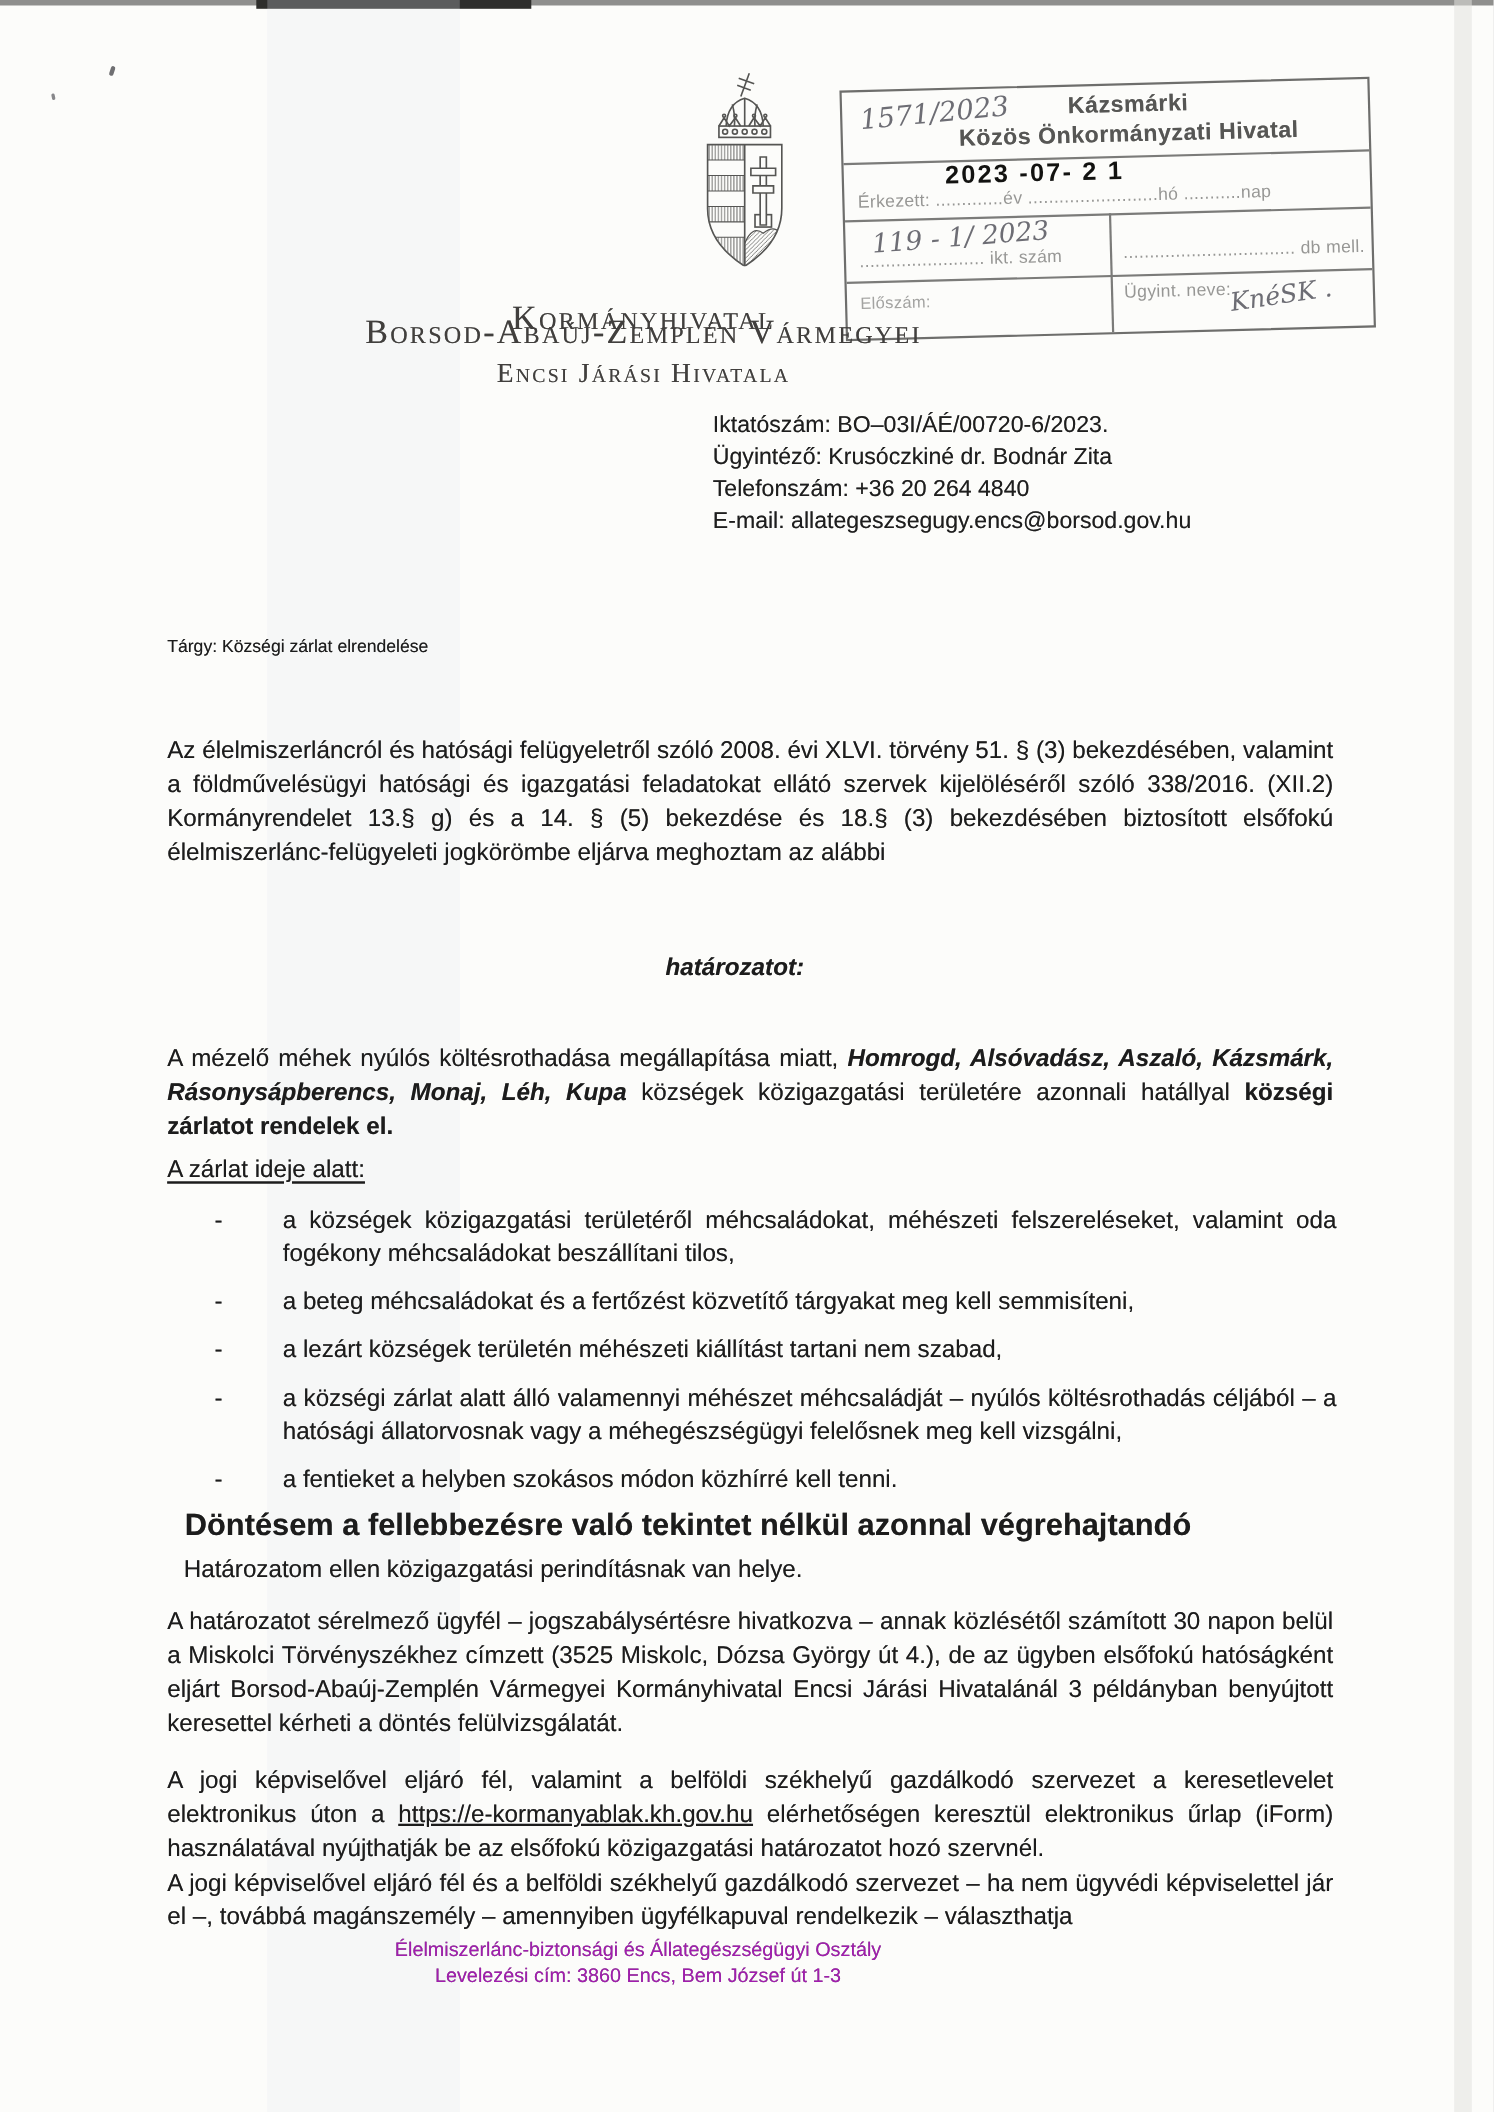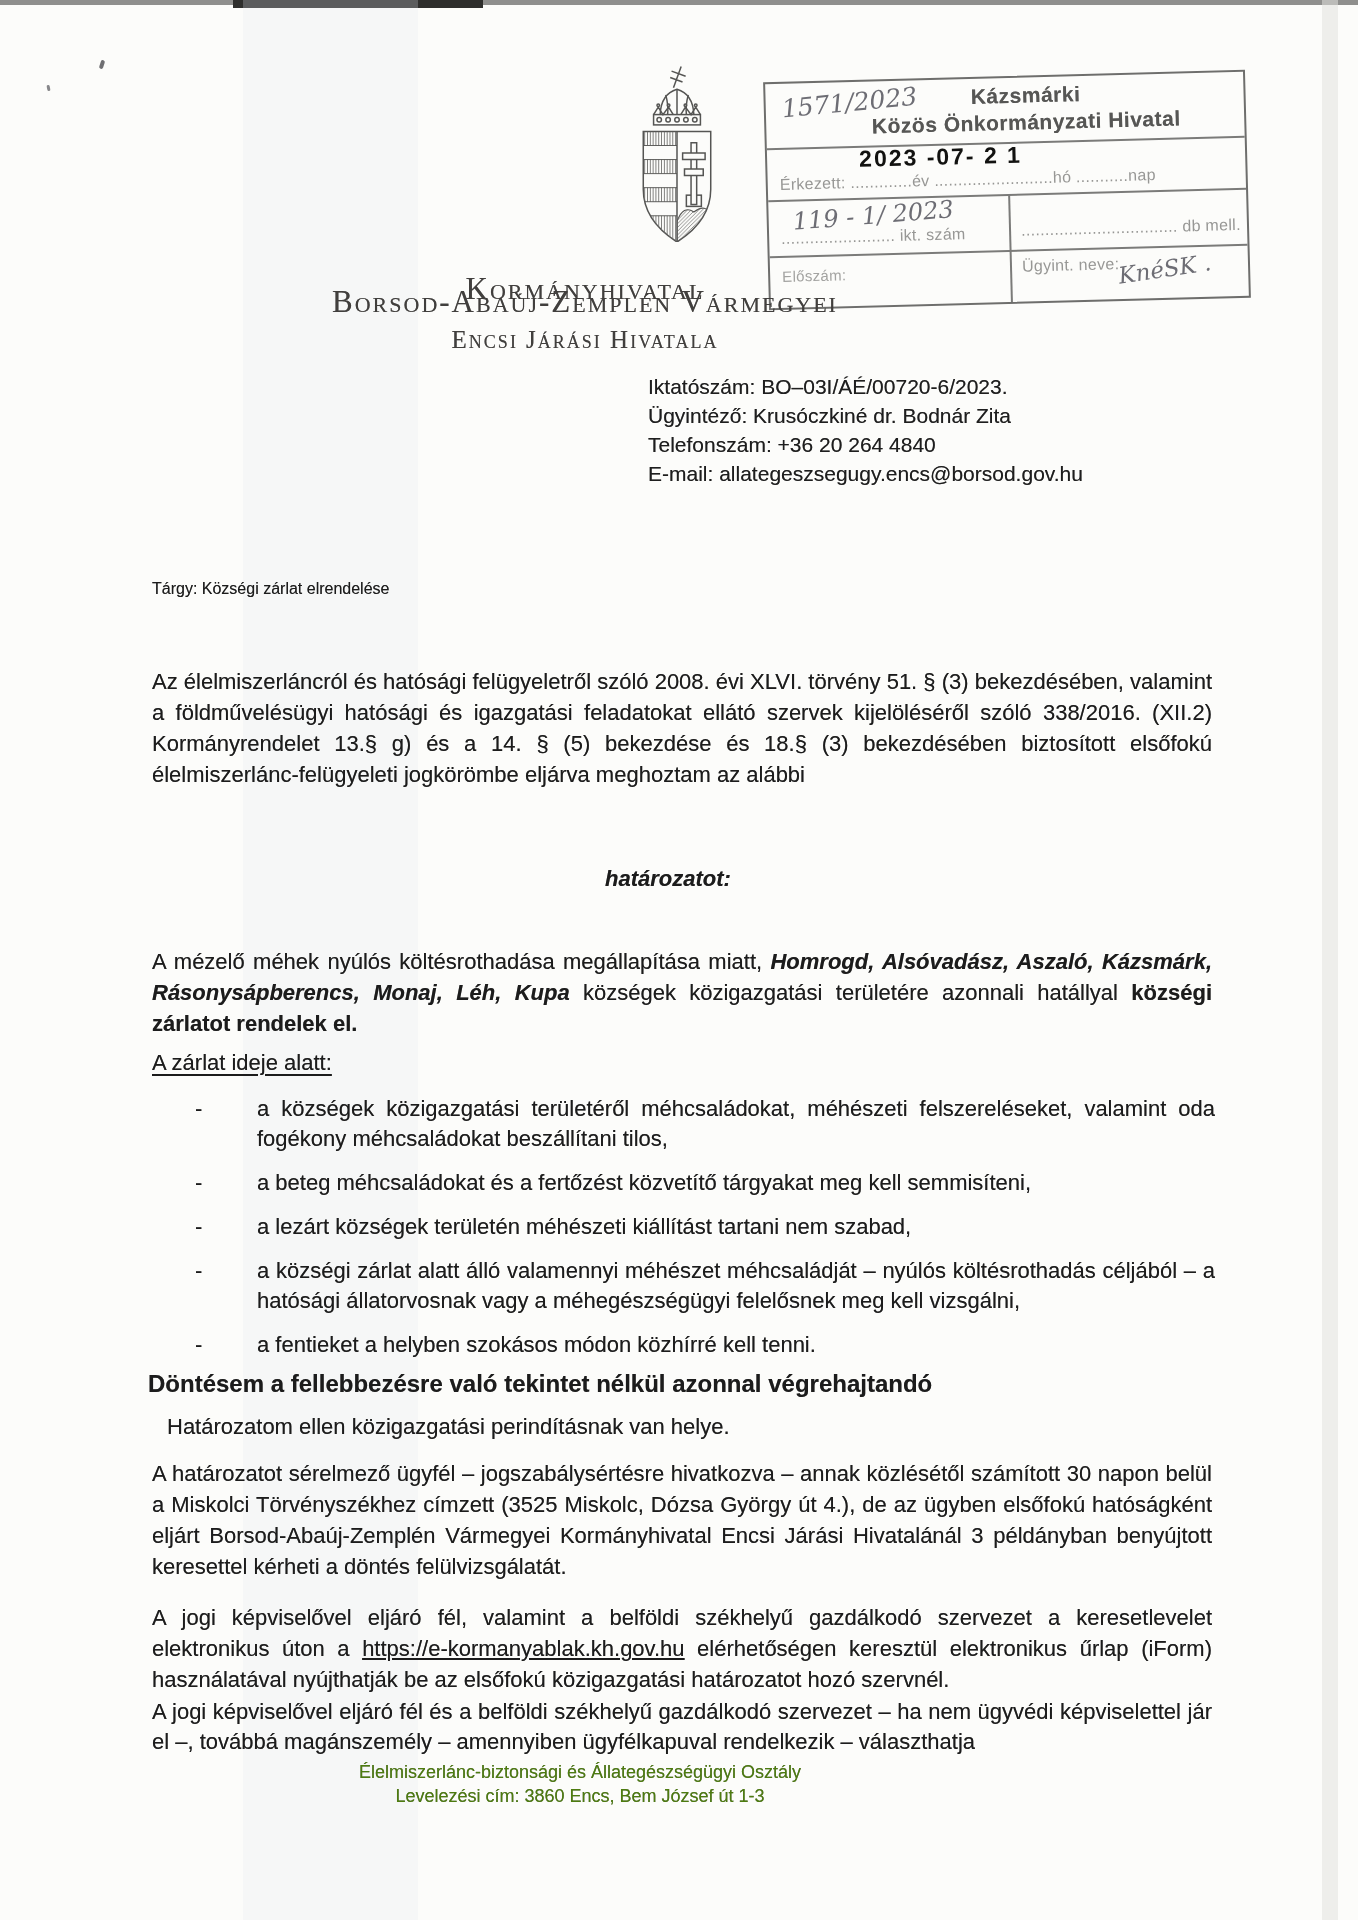--- a/index.html
+++ b/index.html
@@ -54,29 +54,29 @@
   .p1{top:666px;}
   .decision{left:152px;width:1032px;top:866px;text-align:center;font-weight:700;font-style:italic;font-size:22px;}
   .p2{top:946px;}
   .bi{font-weight:700;font-style:italic;}
   .b{font-weight:700;}
   .rhead{left:152px;top:1050px;font-size:22px;text-decoration:underline;text-underline-offset:4px;}
   .bullets{left:152px;top:1094px;width:1063px;}
   .bullet{display:flex;font-size:22px;line-height:30px;margin-bottom:14px;}
   .bullet .dash{flex:0 0 42px;margin-left:43px;}
   .bullet .btext{flex:1;text-align:justify;margin-left:20px;}
-  .enforce{left:148px;top:1370px;font-size:24px;font-weight:700;}
+  .enforce{left:168px;top:1370px;font-size:28px;font-weight:700;}
   .remedy{left:152px;top:1414px;font-size:22px;margin-left:15px;}
   .p3{top:1458px;}
   .p4{top:1602px;}
   .p5{top:1697px;line-height:30px;}
   .plink{text-decoration:underline;color:inherit;}
 
   
-  .footer{left:80px;top:1760px;width:1000px;text-align:center;font-size:18px;line-height:24px;color:#4d7c0f;}
+  .footer{left:80px;top:1760px;width:1000px;text-align:center;font-size:18px;line-height:24px;color:#a21caf;}
 
   
   .arms{left:634px;top:64px;}
 </style>
 </head>
 <body>
 
 <div class="page">
 
   <div class="abs top-bar"></div>

